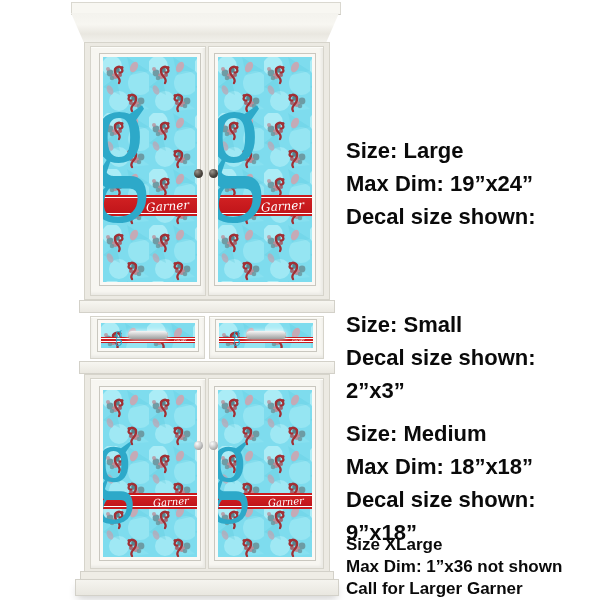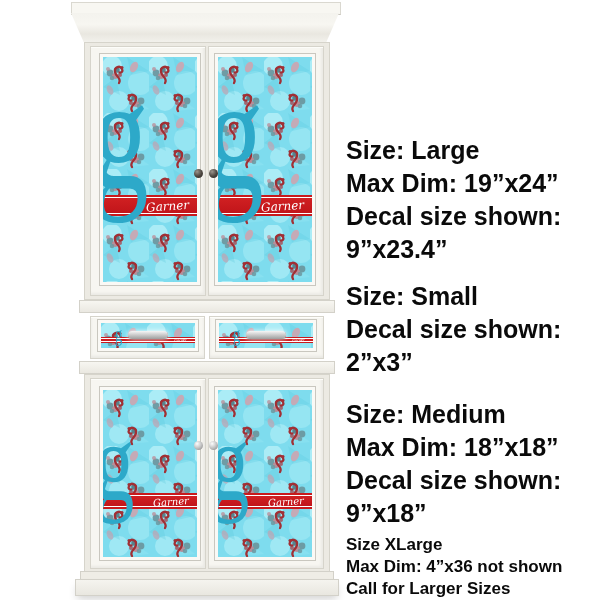--- a/index.html
+++ b/index.html
@@ -53,23 +53,23 @@
           transform:rotate(-4deg);padding-right:9%;white-space:nowrap;}
   .garner-lg{font-size:12px;} .garner-md{font-size:10px;} .garner-sm{font-size:3.5px;}
   .bigg{position:absolute;color:#2da9c9;font-family:"Liberation Serif",serif;line-height:1;
         transform:scaleX(.72);transform-origin:0 0;}
   .bigg-lg{font-size:160px;top:-2px;left:-12px;}
   .bigg-md{font-size:112px;top:16px;left:-9px;}
   .bigg-sm{font-size:20px;top:1px;left:14px;}
 
   
   .anno{position:absolute;left:346px;color:#0a0a0a;font-weight:700;}
-  .anno-big{font-size:25px;line-height:33px;}
+  .anno-big{font-size:22px;line-height:33px;}
   .anno-sm{font-size:17px;line-height:22px;}
-  .a-large{top:134px;} .a-small{top:280px;} .a-medium{top:398px;} .a-xlarge{top:526px;margin-top:8px;}
+  .a-large{top:134px;} .a-small{top:308px;} .a-medium{top:417px;} .a-xlarge{top:526px;margin-top:8px;}
 </style>
 </head>
 <body>
 
 <svg width="0" height="0" style="position:absolute" aria-hidden="true">
   <defs>
     <pattern id="peacock" width="46" height="56" patternUnits="userSpaceOnUse">
       <rect width="46" height="56" fill="#7edcee"></rect>
       <circle cx="9" cy="9" r="10" fill="#b6f0f8" opacity=".8"></circle>
       <circle cx="37" cy="26" r="12" fill="#a2eaf4" opacity=".65"></circle>
@@ -186,35 +186,34 @@
   <div class="knob knob-silver" style="left:194px;top:441px;"></div>
   <div class="knob knob-silver" style="left:209px;top:441px;"></div>
 
   <div class="abs base1"></div>
   <div class="abs base2"></div>
 
   <div class="anno anno-big a-large">
     <div>Size: Large</div>
     <div>Max Dim: 19”x24”</div>
     <div>Decal size shown:</div>
-    <div>9”x23.4”</div>
   </div>
 
   <div class="anno anno-big a-small">
     <div>Size: Small</div>
     <div>Decal size shown:</div>
     <div>2”x3”</div>
   </div>
 
   <div class="anno anno-big a-medium">
     <div>Size: Medium</div>
     <div>Max Dim: 18”x18”</div>
     <div>Decal size shown:</div>
     <div>9”x18”</div>
   </div>
 
   <div class="anno anno-sm a-xlarge">
     <div>Size XLarge</div>
-    <div>Max Dim: 4”x36 not shown</div>
-    <div>Call for Larger Sizes</div>
+    <div>Max Dim: 1”x36 not shown</div>
+    <div>Call for Larger Garner</div>
   </div>
 
 </div>
 
 </body></html>

